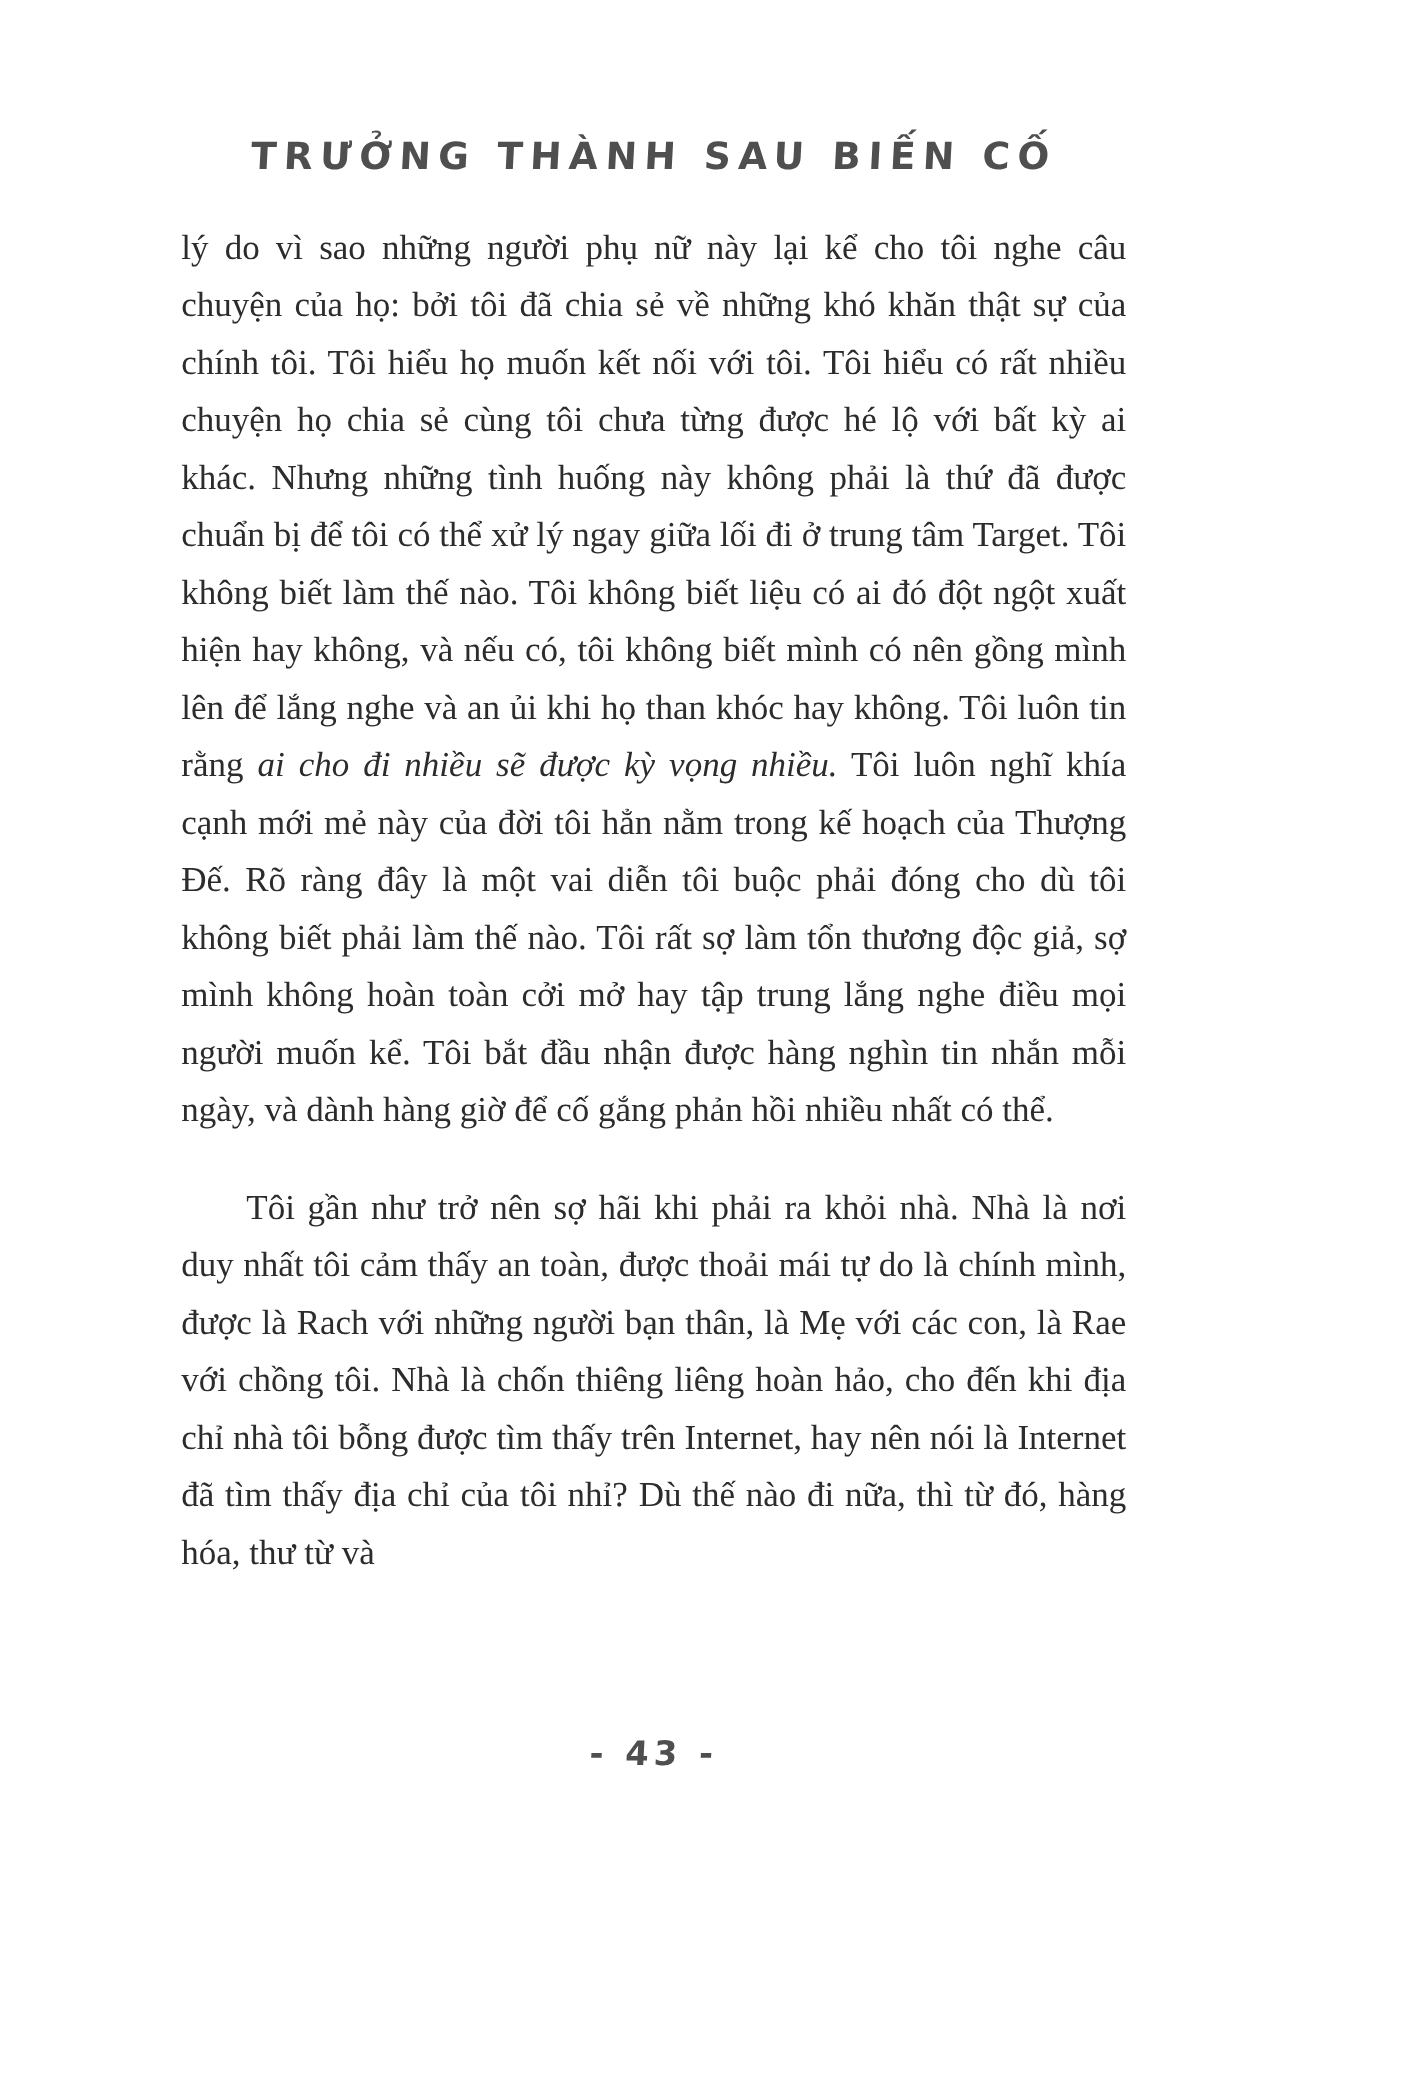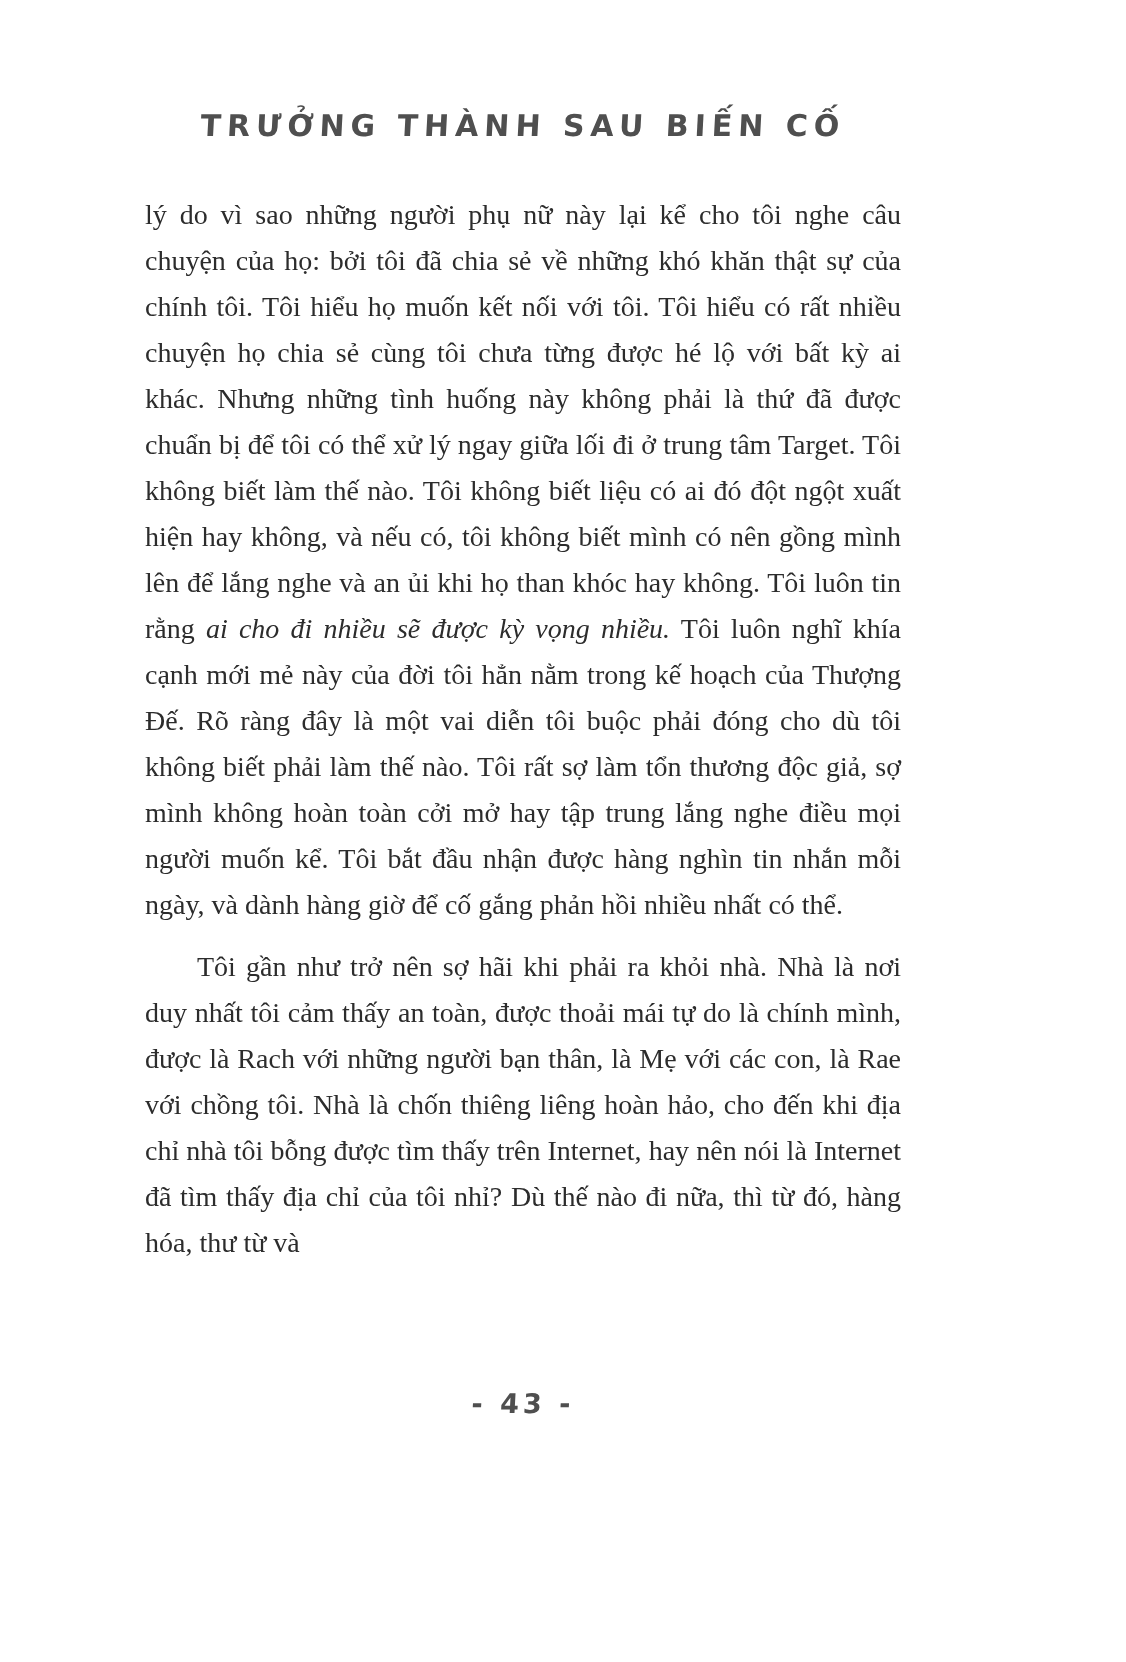--- a/index.html
+++ b/index.html
@@ -25,33 +25,33 @@
     font-family: "DejaVu Sans", sans-serif;
     font-weight: bold;
     font-size: 30px;
     letter-spacing: 6px;
     color: #4f4f4f;
     transform: skewX(-3deg);
     white-space: nowrap;
   }
   .text-block {
     position: absolute;
-    top: 192px;
+    top: 176px;
     left: 145px;
     width: 756px;
     color: #2c2c2c;
     font-size: 28px;
     line-height: 46px;
     text-align: justify;
   }
   .para {
     margin: 0;
   }
   .para + .para {
-    margin-top: 16px;
+    margin-top: 32px;
   }
   .para.indent {
     text-indent: 52px;
   }
   .para em {
     font-style: italic;
   }
   .page-number {
     position: absolute;
     top: 1388px;

